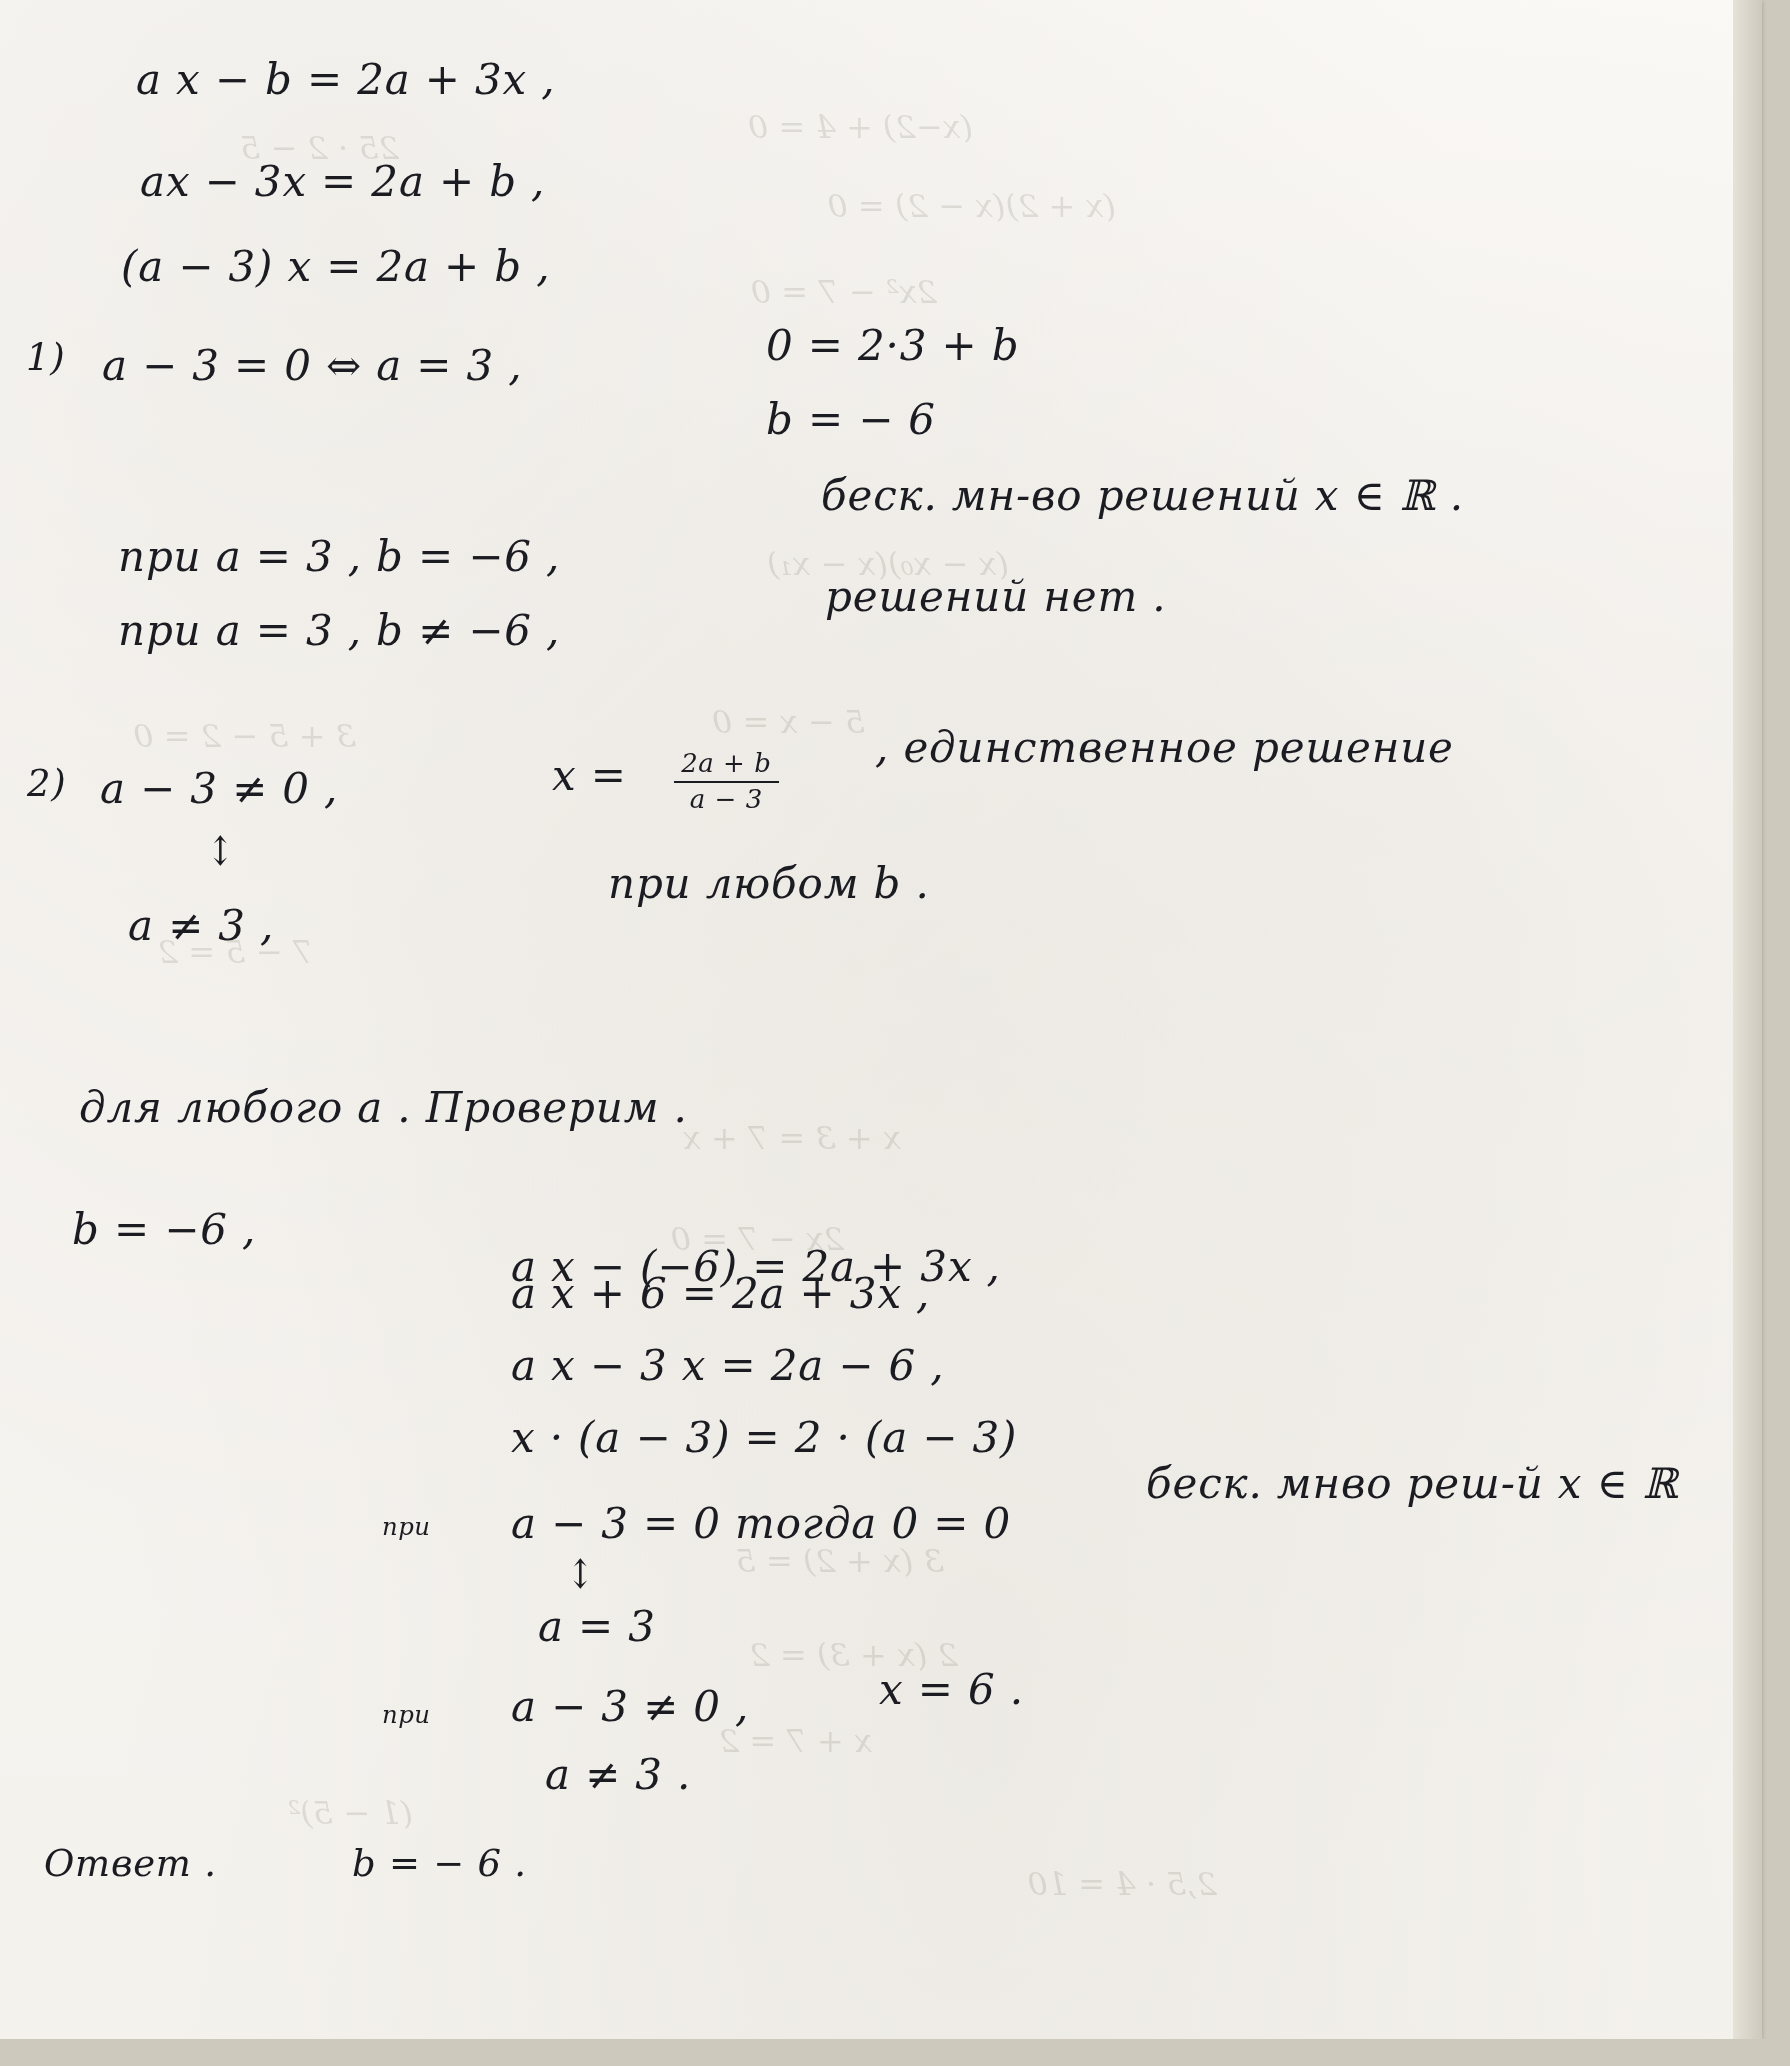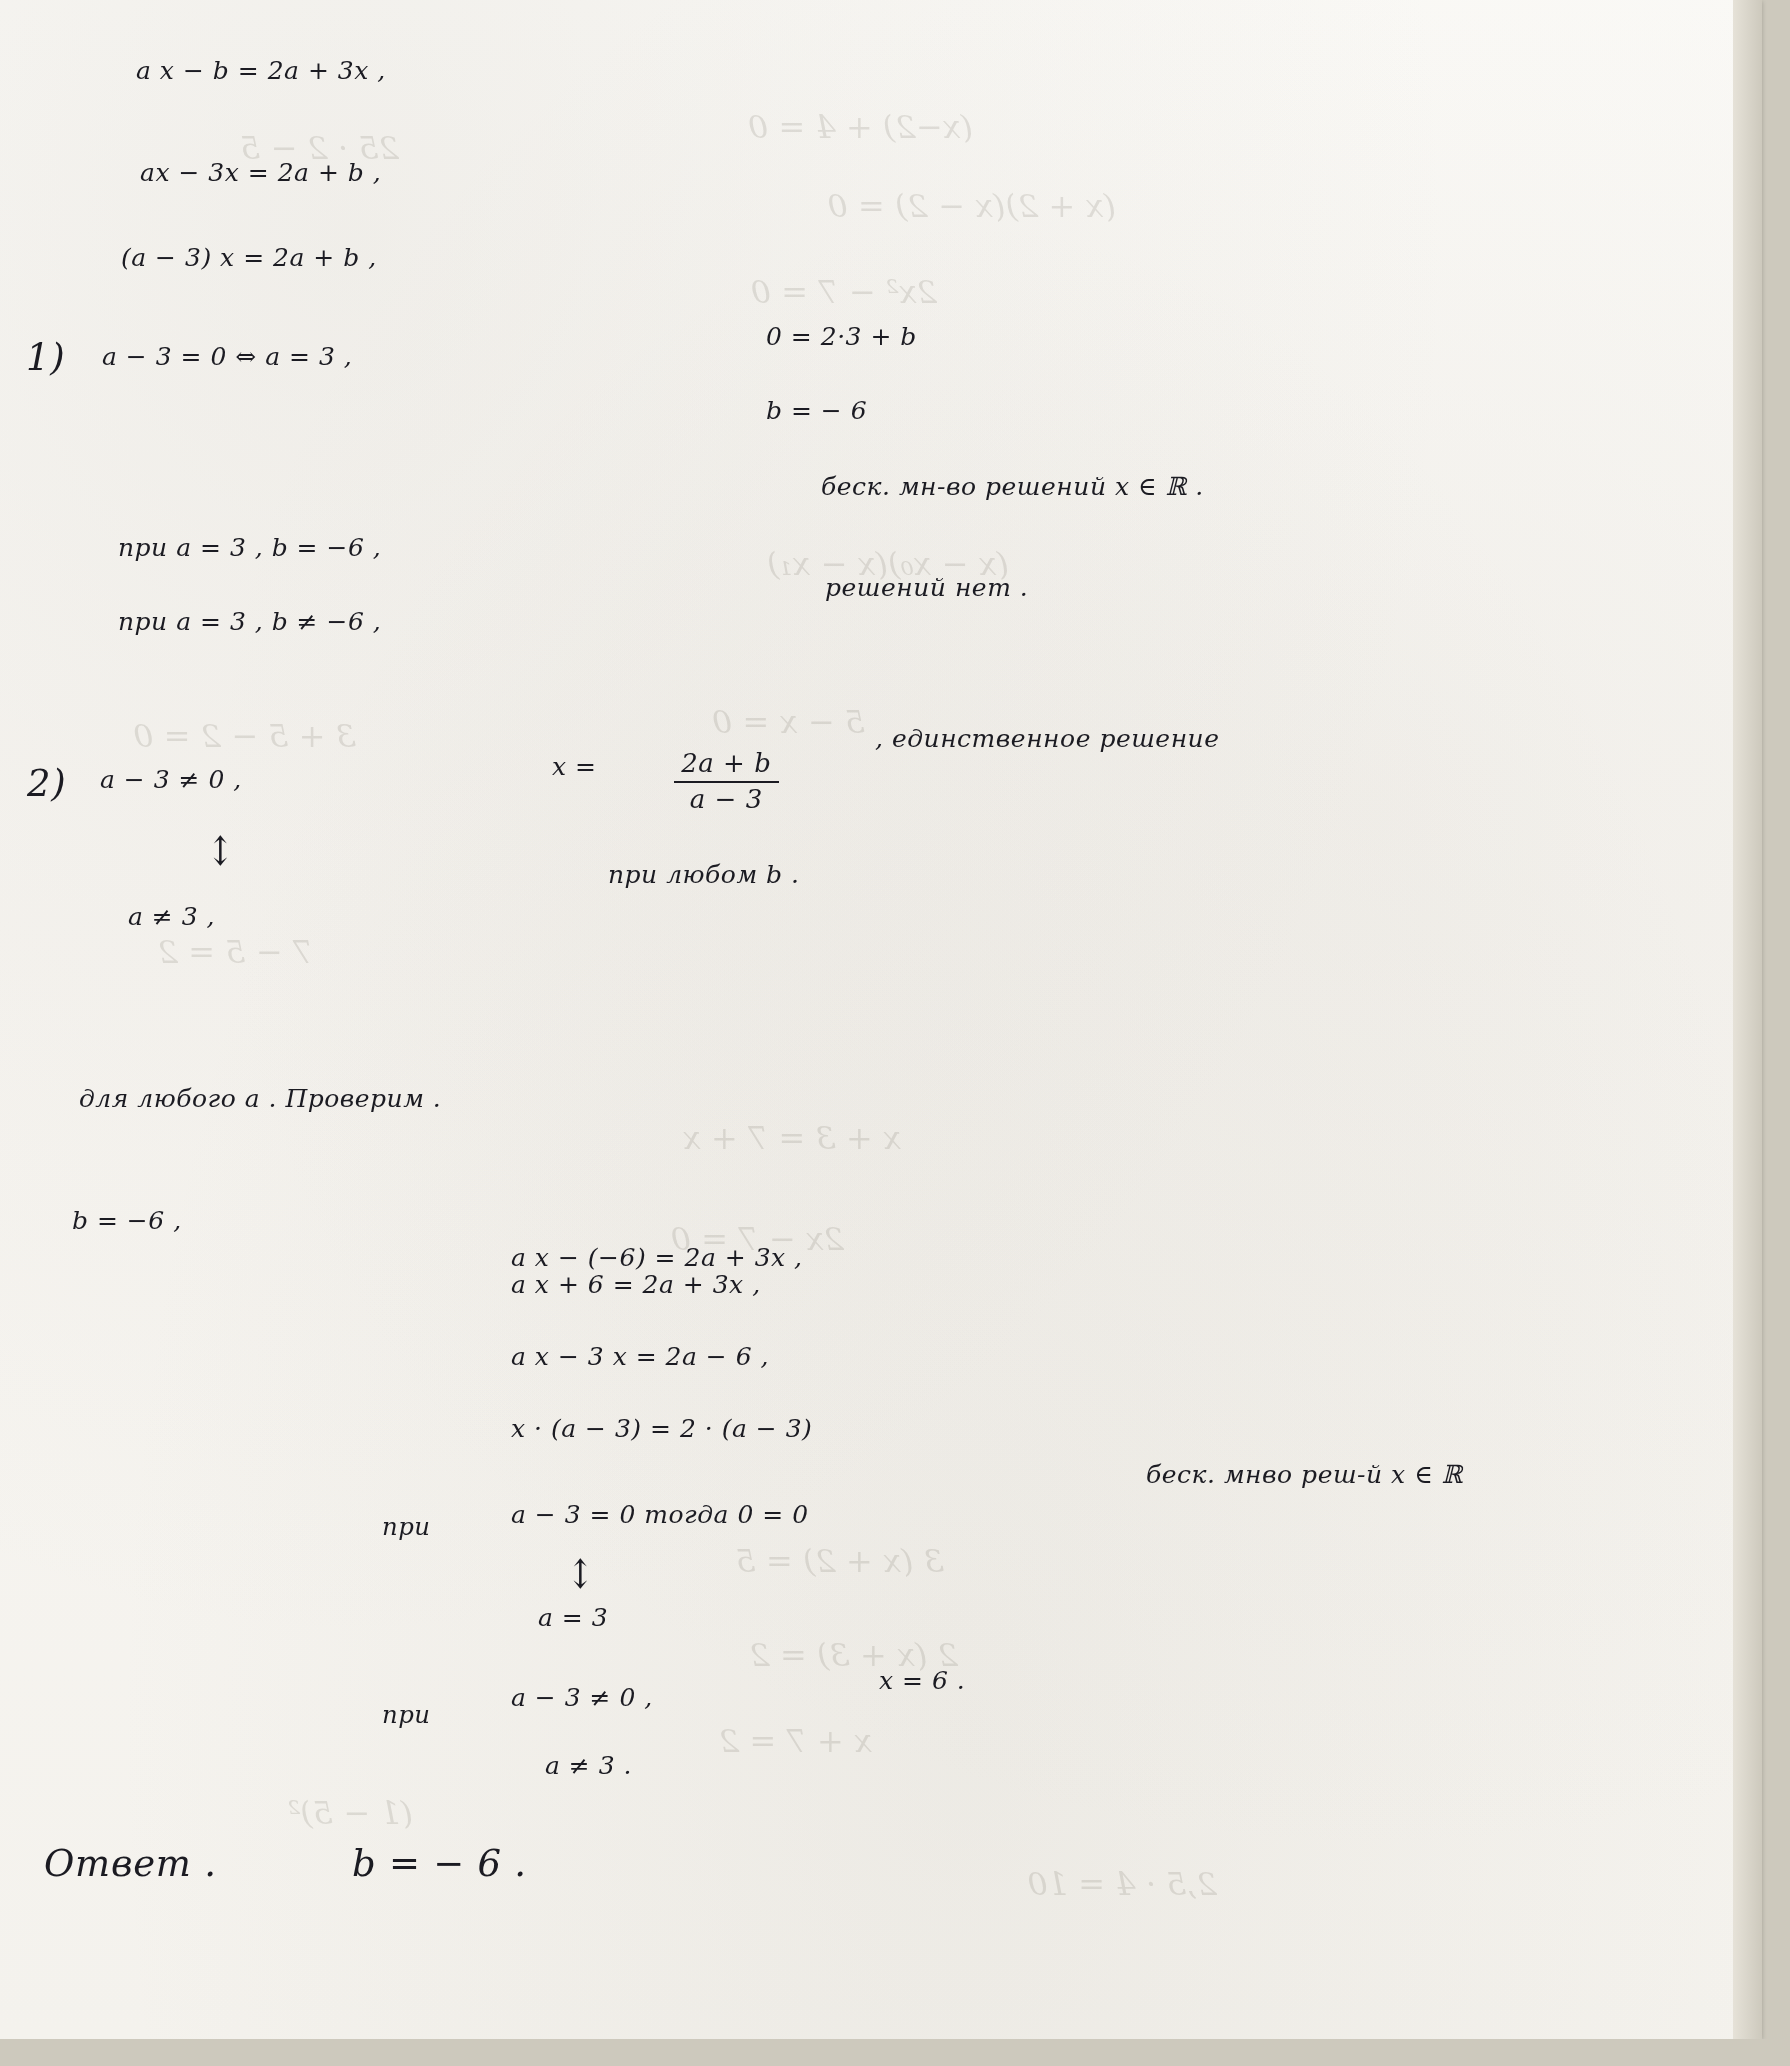--- a/index.html
+++ b/index.html
@@ -67,21 +67,21 @@
     position: absolute;
     color: #1b1b22;
     font-family: "DejaVu Serif", serif;
     font-style: italic;
     white-space: nowrap;
     letter-spacing: 0.02em;
   }
   .ink.small { font-size: 24.4px; }
 
   .line {
-    font-size: 25px;
+    font-size: 42px;
     line-height: 1.1;
   }
 
   .frac {
     display: inline-block;
     text-align: center;
     vertical-align: middle;
     position: relative;
     top: -2.9px;
   }

